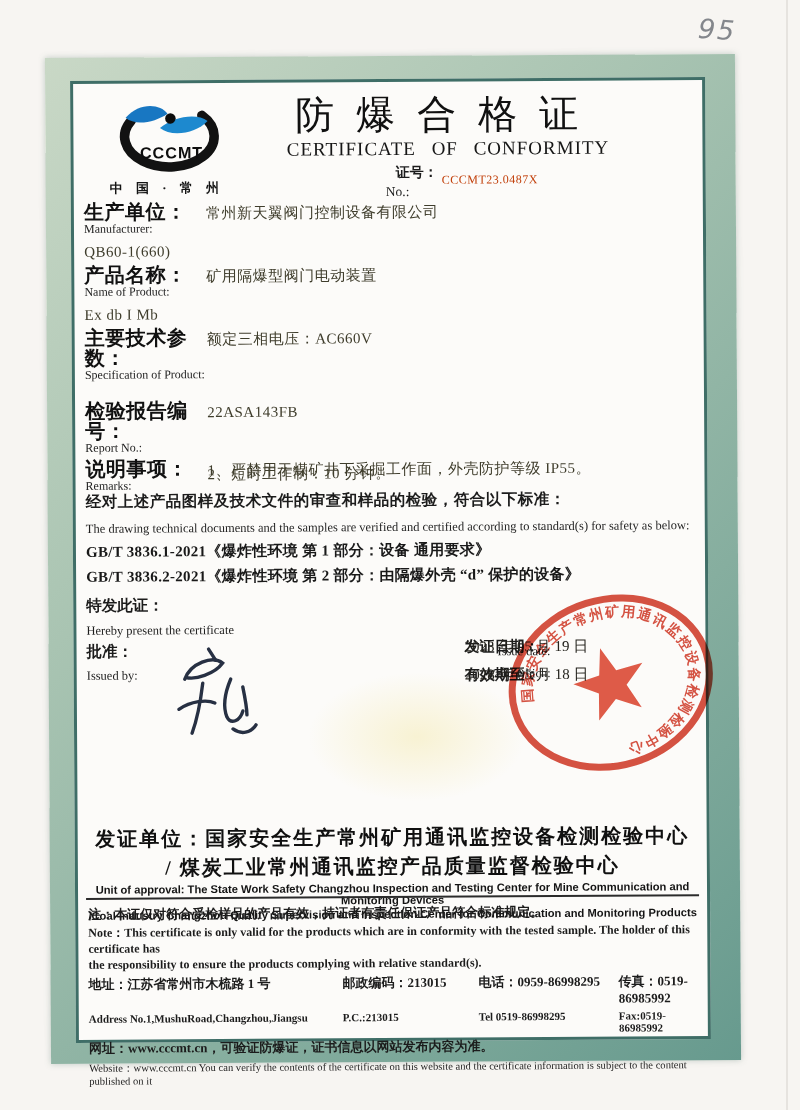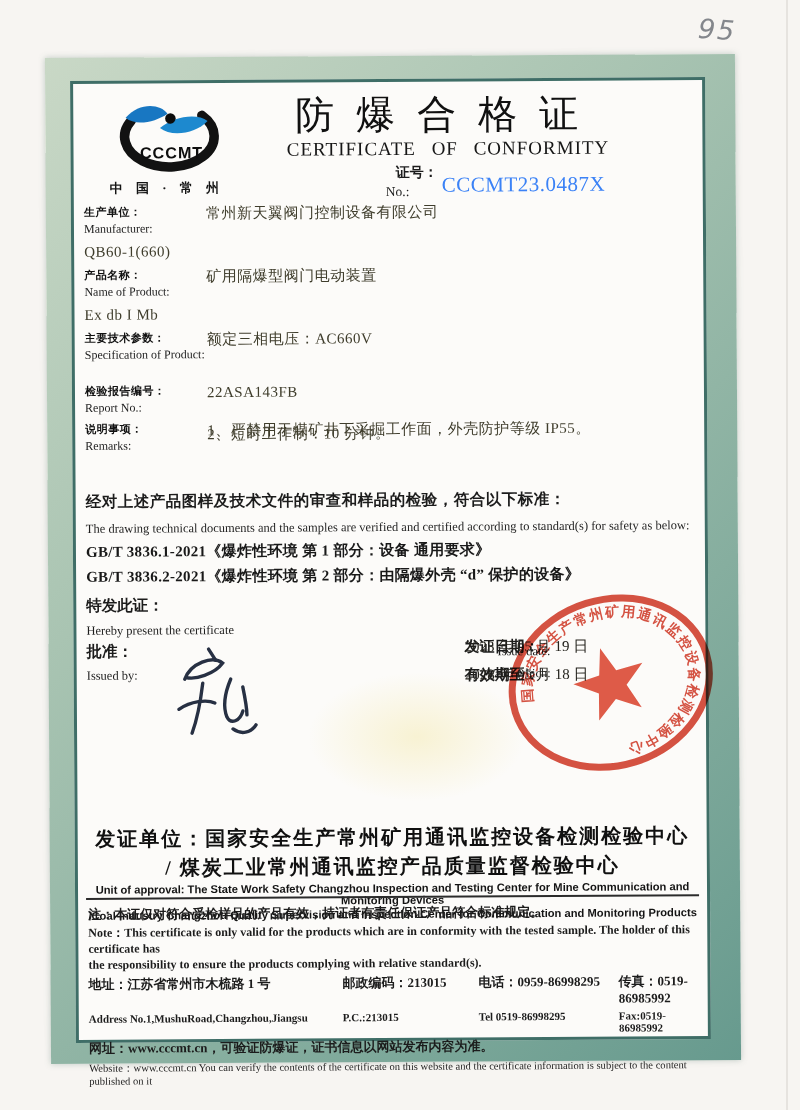--- a/index.html
+++ b/index.html
@@ -33,26 +33,26 @@
   
   .logo{left:24px;top:16px;width:150px;height:80px;}
   .logo-region{left:36px;top:96px;width:140px;font-size:13px;font-weight:700;letter-spacing:5px;color:#151515;}
   .title-cn{left:150px;right:30px;top:6px;text-align:center;
     font-size:39px;letter-spacing:22px;color:#111;white-space:nowrap;}
   .title-en{left:150px;right:30px;top:56px;text-align:center;
     font-size:19px;letter-spacing:1px;word-spacing:10px;color:#161616;}
   .certno{left:310px;top:82px;width:300px;height:40px;}
   .certno .lab{left:12px;top:0;font-size:14px;font-weight:700;}
   .certno .lab-en{left:2px;top:20px;font-size:13.5px;}
-  .certno .val{left:58px;top:9px;font-size:21px;letter-spacing:.5px;color:#3b82f6;}
+  .certno .val{left:58px;top:9px;font-size:12px;letter-spacing:.5px;color:#c2410c;}
   
   .fields{left:10px;top:118px;right:8px;height:380px;position:absolute;}
   .field{position:static;display:flex;margin-bottom:3px;}
   .field .lab{position:static;width:122px;flex:0 0 122px;}
-  .field .cn{position:static;display:block;font-size:11px;font-weight:700;color:#111;line-height:20px;letter-spacing:.5px;}
+  .field .cn{position:static;display:block;font-size:20px;font-weight:700;color:#111;line-height:20px;letter-spacing:.5px;}
   .field .en{position:static;display:block;font-size:12px;color:#222;line-height:15px;}
   .field .val{position:static;font-size:15px;color:#3f3d2c;padding-top:2px;letter-spacing:.5px;line-height:20px;}
   .field.report{margin-top:18px;}
   .val2{display:block;margin-top:4px;}
   
   .standards{left:10px;top:408px;right:6px;}
   .standards .cn-intro{position:static;display:block;font-size:15.5px;font-weight:700;letter-spacing:.5px;}
   .standards .en-intro{position:static;display:block;font-size:12.5px;margin-top:9px;color:#1e1e1e;}
   .standards .std{position:static;display:block;font-size:15px;font-weight:700;margin-top:6px;letter-spacing:.3px;color:#191919;}
   

